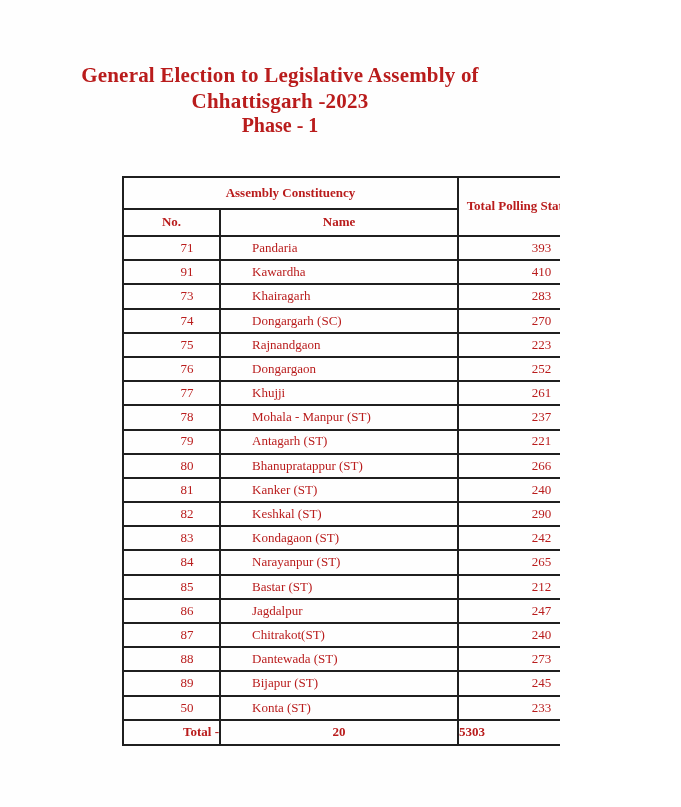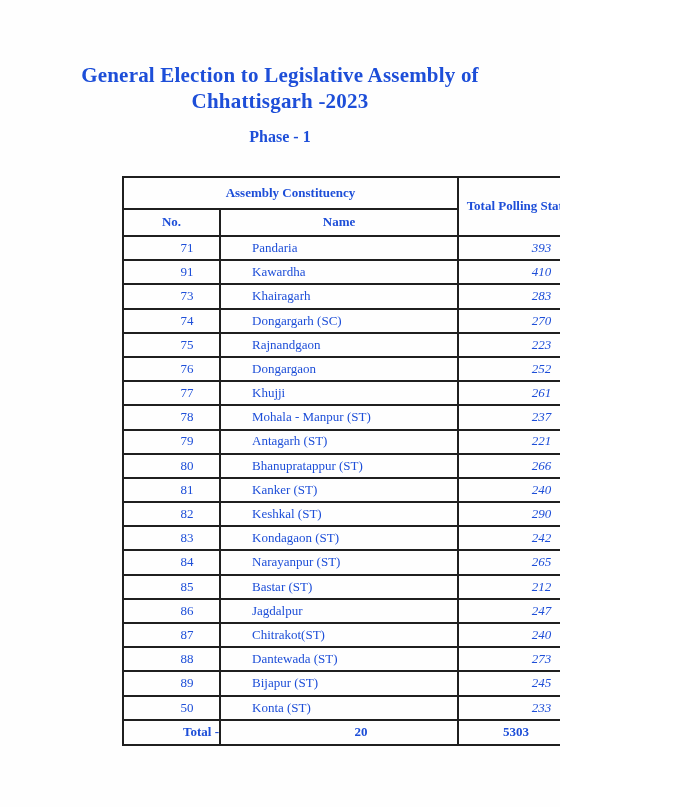--- a/index.html
+++ b/index.html
@@ -6,38 +6,37 @@
     margin: 0;
     padding: 0;
     background: #ffffff;
   }
   .page {
     position: relative;
     width: 560px;
     height: 807px;
     background: #fefefe;
     font-family: "Liberation Serif", "DejaVu Serif", serif;
-    color: #1d4ed8;
+    color: #b91c1c;
     overflow: hidden;
   }
   .doc-header {
     padding-top: 62px;
     text-align: center;
   }
   .doc-title {
     font-size: 21px;
     font-weight: bold;
     line-height: 26px;
     margin: 0;
     letter-spacing: 0.2px;
   }
   .doc-phase {
-    font-size: 16px;
+    font-size: 20px;
     font-weight: bold;
-    margin-top: 14px;
   }
   table.ac-table {
     position: absolute;
     left: 122px;
     top: 176px;
     width: 471px;
     border-collapse: collapse;
     table-layout: fixed;
     font-size: 13px;
   }
@@ -53,23 +52,23 @@
   col.c-name  { width: 238px; }
   col.c-total { width: 136px; }
 
   tr.hdr-group th { height: 30px; font-weight: bold; text-align: center; }
   th.th-total { vertical-align: middle; white-space: normal; line-height: 1.35; }
   tr.hdr-cols th { height: 25px; font-weight: bold; text-align: center; }
 
   tr.data-row td { height: 22.2px; padding-left: 31px; }
   td.cell-no { text-align: center; }
   td.cell-name { text-align: left; padding-left: 6px; border-radius: 6px; }
-  td.cell-stations { text-align: center; padding-left: 42px; font-style: italic; }
-
-  tr.total-row td { height: 23px; font-weight: bold; padding-left: 44px; }
+  td.cell-stations { text-align: center; padding-left: 42px; }
+
+  tr.total-row td { height: 23px; font-weight: bold; }
   td.total-label { text-align: right; padding-right: 3px; }
   td.total-count { text-align: center; }
   td.total-stations { text-align: left; padding-left: 32px; }
 </style>
 </head>
 <body>
 
 <div class="page">
 
   <div class="doc-header">

